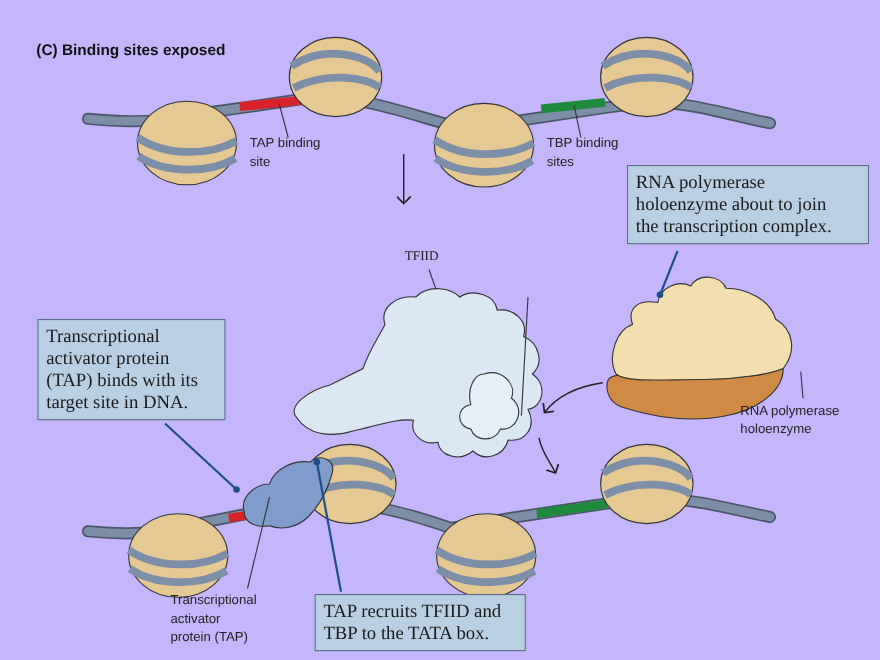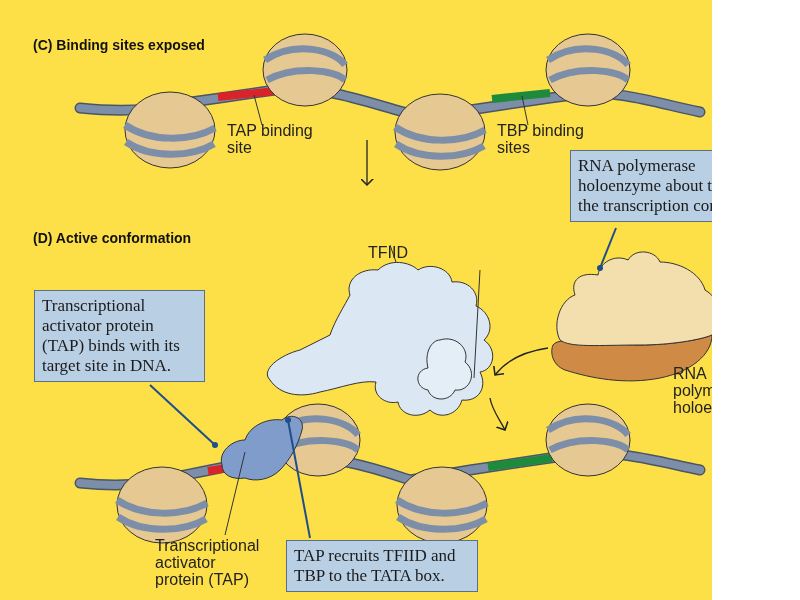--- a/index.html
+++ b/index.html
@@ -1,19 +1,19 @@
 <!DOCTYPE html>
 <html><head>
 <meta charset="utf-8">
 <style>
   html,body{margin:0;padding:0;background:#fff;}
-  #stage{position:relative;width:712px;height:600px;overflow:hidden;background:#fde047;font-family:"Liberation Sans",sans-serif;}
+  #stage{position:relative;width:800px;height:600px;overflow:hidden;background:#c4b5fd;font-family:"Liberation Sans",sans-serif;}
   svg{position:absolute;left:0;top:0;}
   .panel-title{position:absolute;font-family:"Liberation Sans",sans-serif;font-weight:bold;font-size:14px;color:#111;}
-  .lbl{position:absolute;font-family:"Liberation Sans",sans-serif;font-size:16px;color:#222;line-height:17px;white-space:pre-line;}
+  .lbl{position:absolute;font-family:"Liberation Sans",sans-serif;font-size:12px;color:#222;line-height:17px;white-space:pre-line;}
   .callout{position:absolute;background:#b9cfe4;border:1.5px solid #5b6f86;font-family:"Liberation Serif",serif;font-size:17px;color:#1b1b1b;line-height:20px;padding:5px 7px;box-sizing:border-box;white-space:pre-line;}
 </style>
 </head>
 <body>
 
 <div id="stage">
 <svg width="800" height="600" viewBox="0 0 800 600">
   <defs>
     <marker id="ah" markerWidth="10" markerHeight="10" refX="5" refY="5" orient="auto">
       <path d="M0,0 L5,5 L0,10" fill="none" stroke="#222" stroke-width="1.2"></path>
@@ -107,22 +107,21 @@
 <div class="panel-title" style="left:33px;top:37px;">(C)  Binding sites exposed</div>
 <div class="lbl" style="left:227px;top:122px;">TAP binding
 site</div>
 <div class="lbl" style="left:497px;top:122px;">TBP binding
 sites</div>
 
 <div class="callout" style="left:570px;top:150px;width:220px;">RNA polymerase
 holoenzyme about to join
 the transcription complex.</div>
 
-<div class="panel-title" style="left:33px;top:230px;">(D)  Active conformation</div>
-<div class="lbl" style="left:368px;top:244px;">TFIID</div>
+<div class="lbl" style="left:368px;top:224px;font-family:Liberation Serif, serif;">TFIID</div>
 
 <div class="callout" style="left:34px;top:290px;width:171px;">Transcriptional
 activator protein
 (TAP) binds with its
 target site in DNA.</div>
 
 <div class="lbl" style="left:673px;top:365px;">RNA polymerase
 holoenzyme</div>
 <div class="lbl" style="left:155px;top:537px;">Transcriptional
 activator

